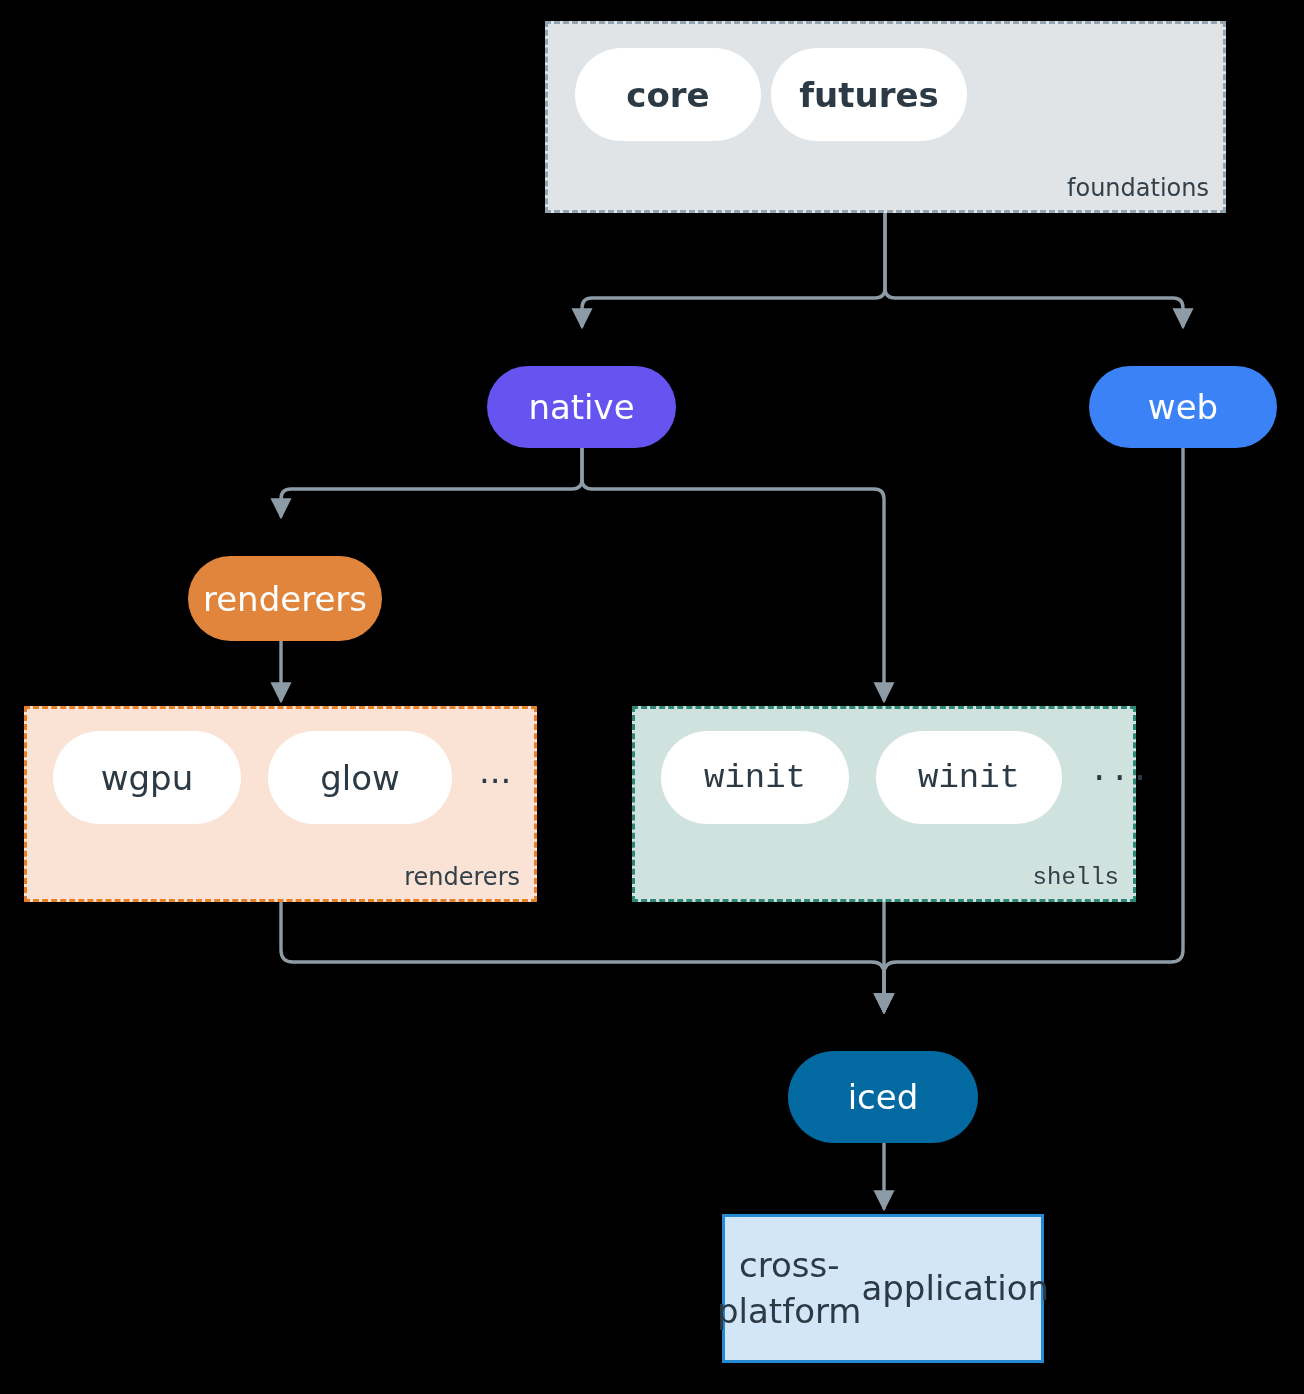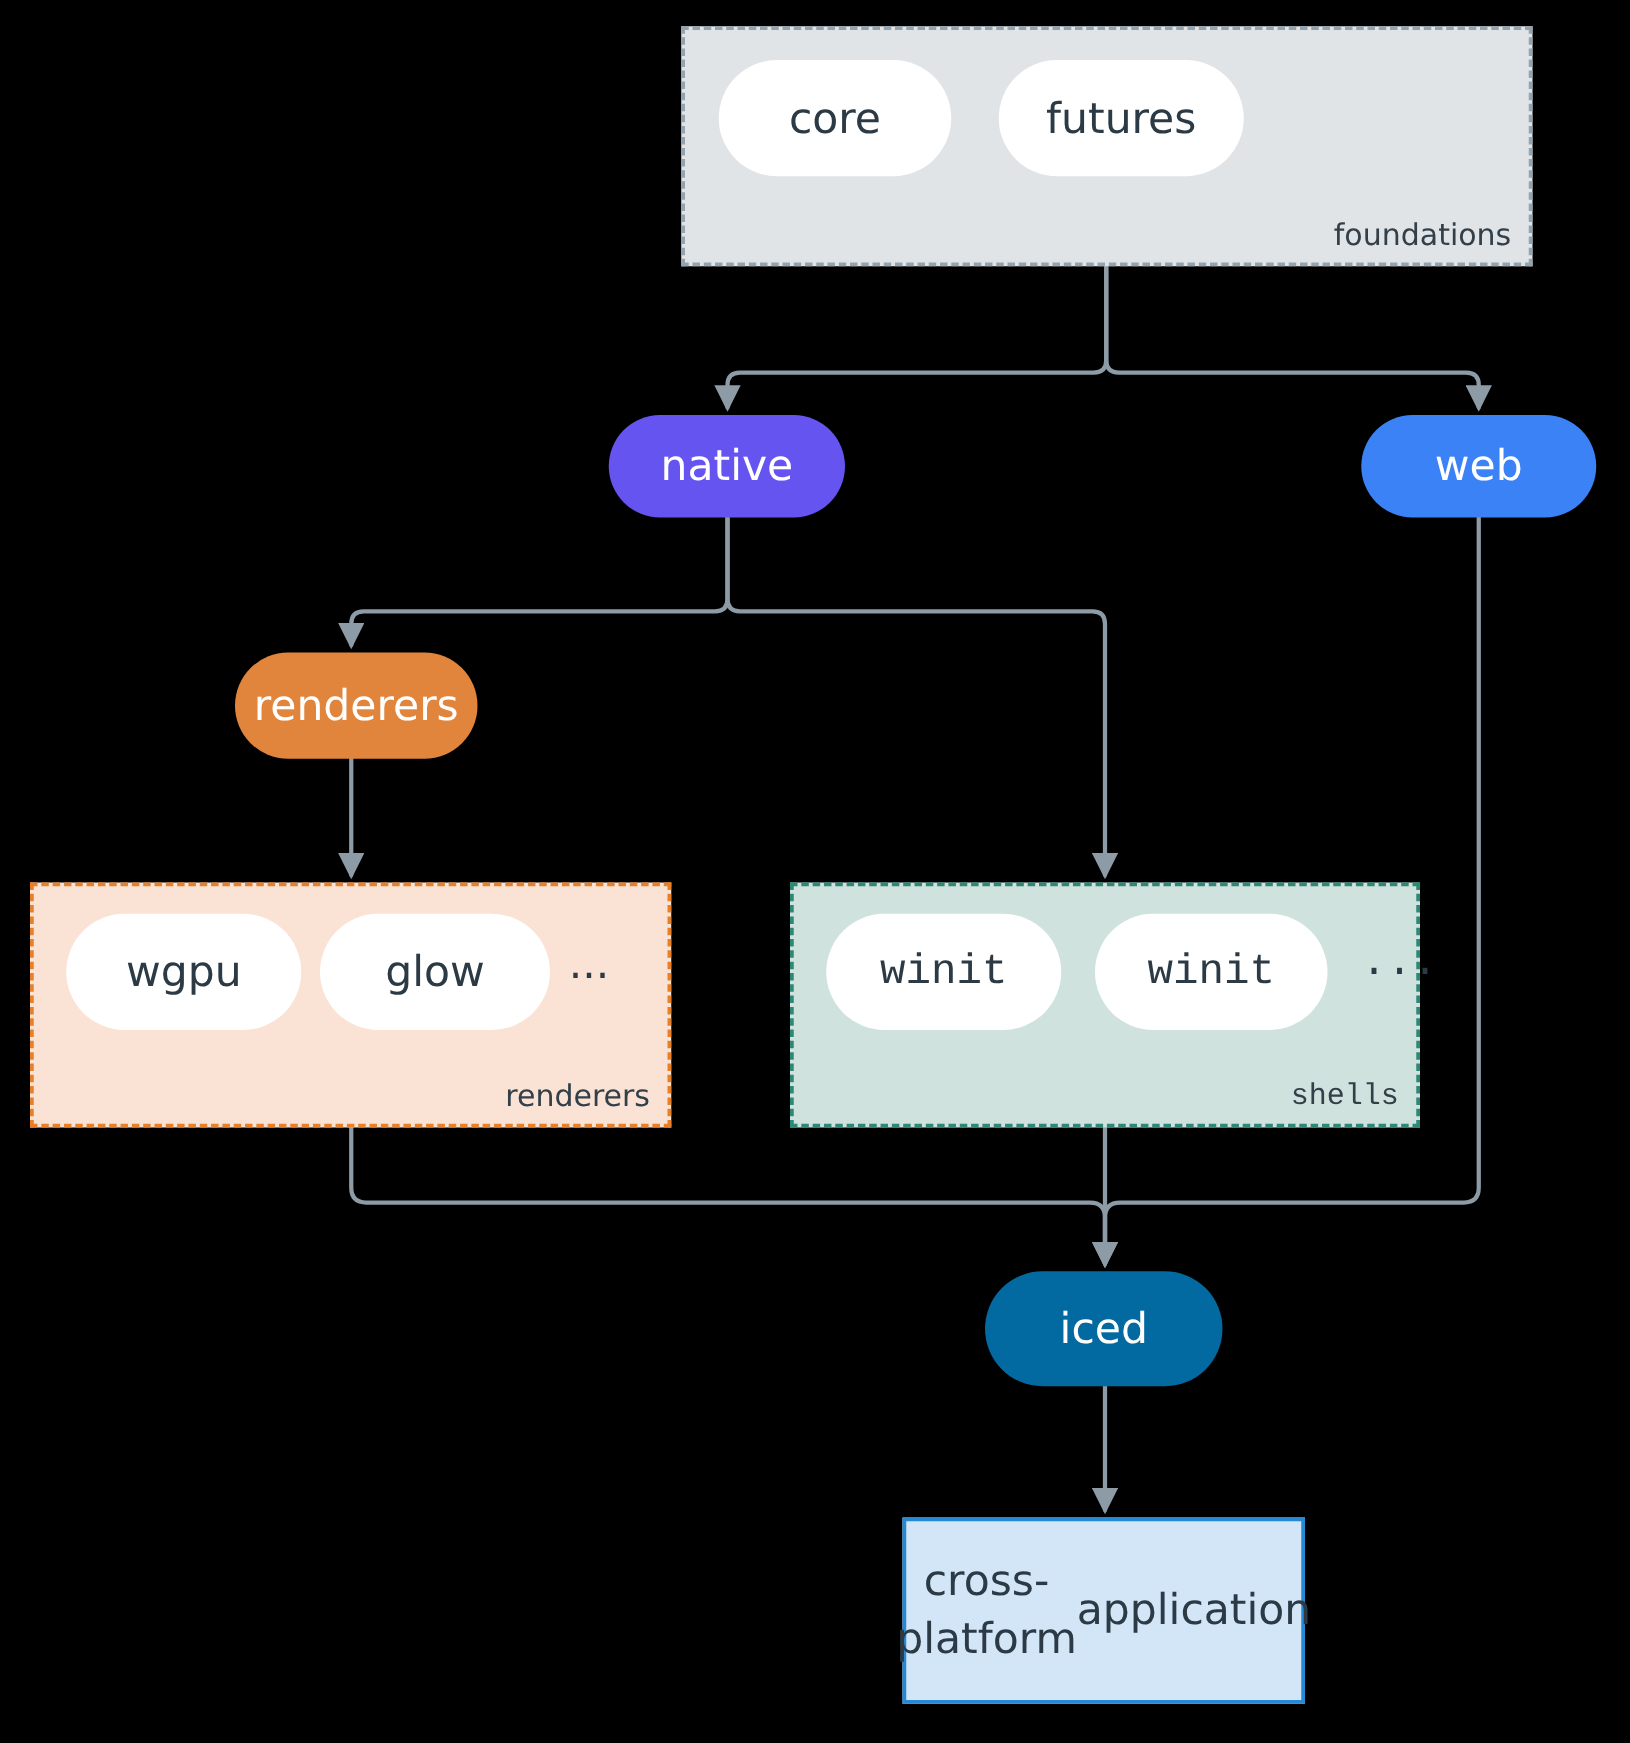--- a/index.html
+++ b/index.html
@@ -90,20 +90,21 @@
   .pill {
     position: absolute;
     box-sizing: border-box;
     border-radius: 60px;
     display: flex;
     align-items: center;
     justify-content: center;
     color: #ffffff;
     font-size: 34px;
     white-space: nowrap;
+    margin-top: 34px;
   }
   #node-native {
     left: 487px; top: 332px;
     width: 189px; height: 82px;
     background: #6554f0;
   }
   #node-web {
     left: 1089px; top: 332px;
     width: 188px; height: 82px;
     background: #3b82f6;
@@ -164,29 +165,29 @@
 
       <path d="M 884 902 L 884 1011" marker-end="url(#arrow)"></path>
 
       <path d="M 1183 414 L 1183 950 Q 1183 962 1171 962 L 896 962 Q 884 962 884 974 L 884 1011" marker-end="url(#arrow)"></path>
 
       <path d="M 884 1099 L 884 1208" marker-end="url(#arrow)"></path>
     </g>
   </svg>
 
   <div class="group" id="grp-foundations">
-    <div class="group-body" style="top:24px; padding-left:27px; gap:38px;">
+    <div class="group-body" style="top:24px; padding-left:27px; gap:10px;font-weight:bold;">
       <div class="chip" style="width:186px;">core</div>
       <div class="chip" style="width:196px;text-align:right;">futures</div>
     </div>
     <div class="group-label">foundations</div>
   </div>
 
   <div class="group" id="grp-renderers">
-    <div class="group-body" style="top:22px; padding-left:26px; gap:15px;">
+    <div class="group-body" style="top:22px; padding-left:26px; gap:27px;">
       <div class="chip" style="width:188px;">wgpu</div>
       <div class="chip" style="width:184px;">glow</div>
       <div class="ellipsis">...</div>
     </div>
     <div class="group-label">renderers</div>
   </div>
 
   <div class="group" id="grp-shells">
     <div class="group-body" style="top:22px; padding-left:26px; gap:27px;">
       <div class="chip" style="width:188px;">winit</div>

